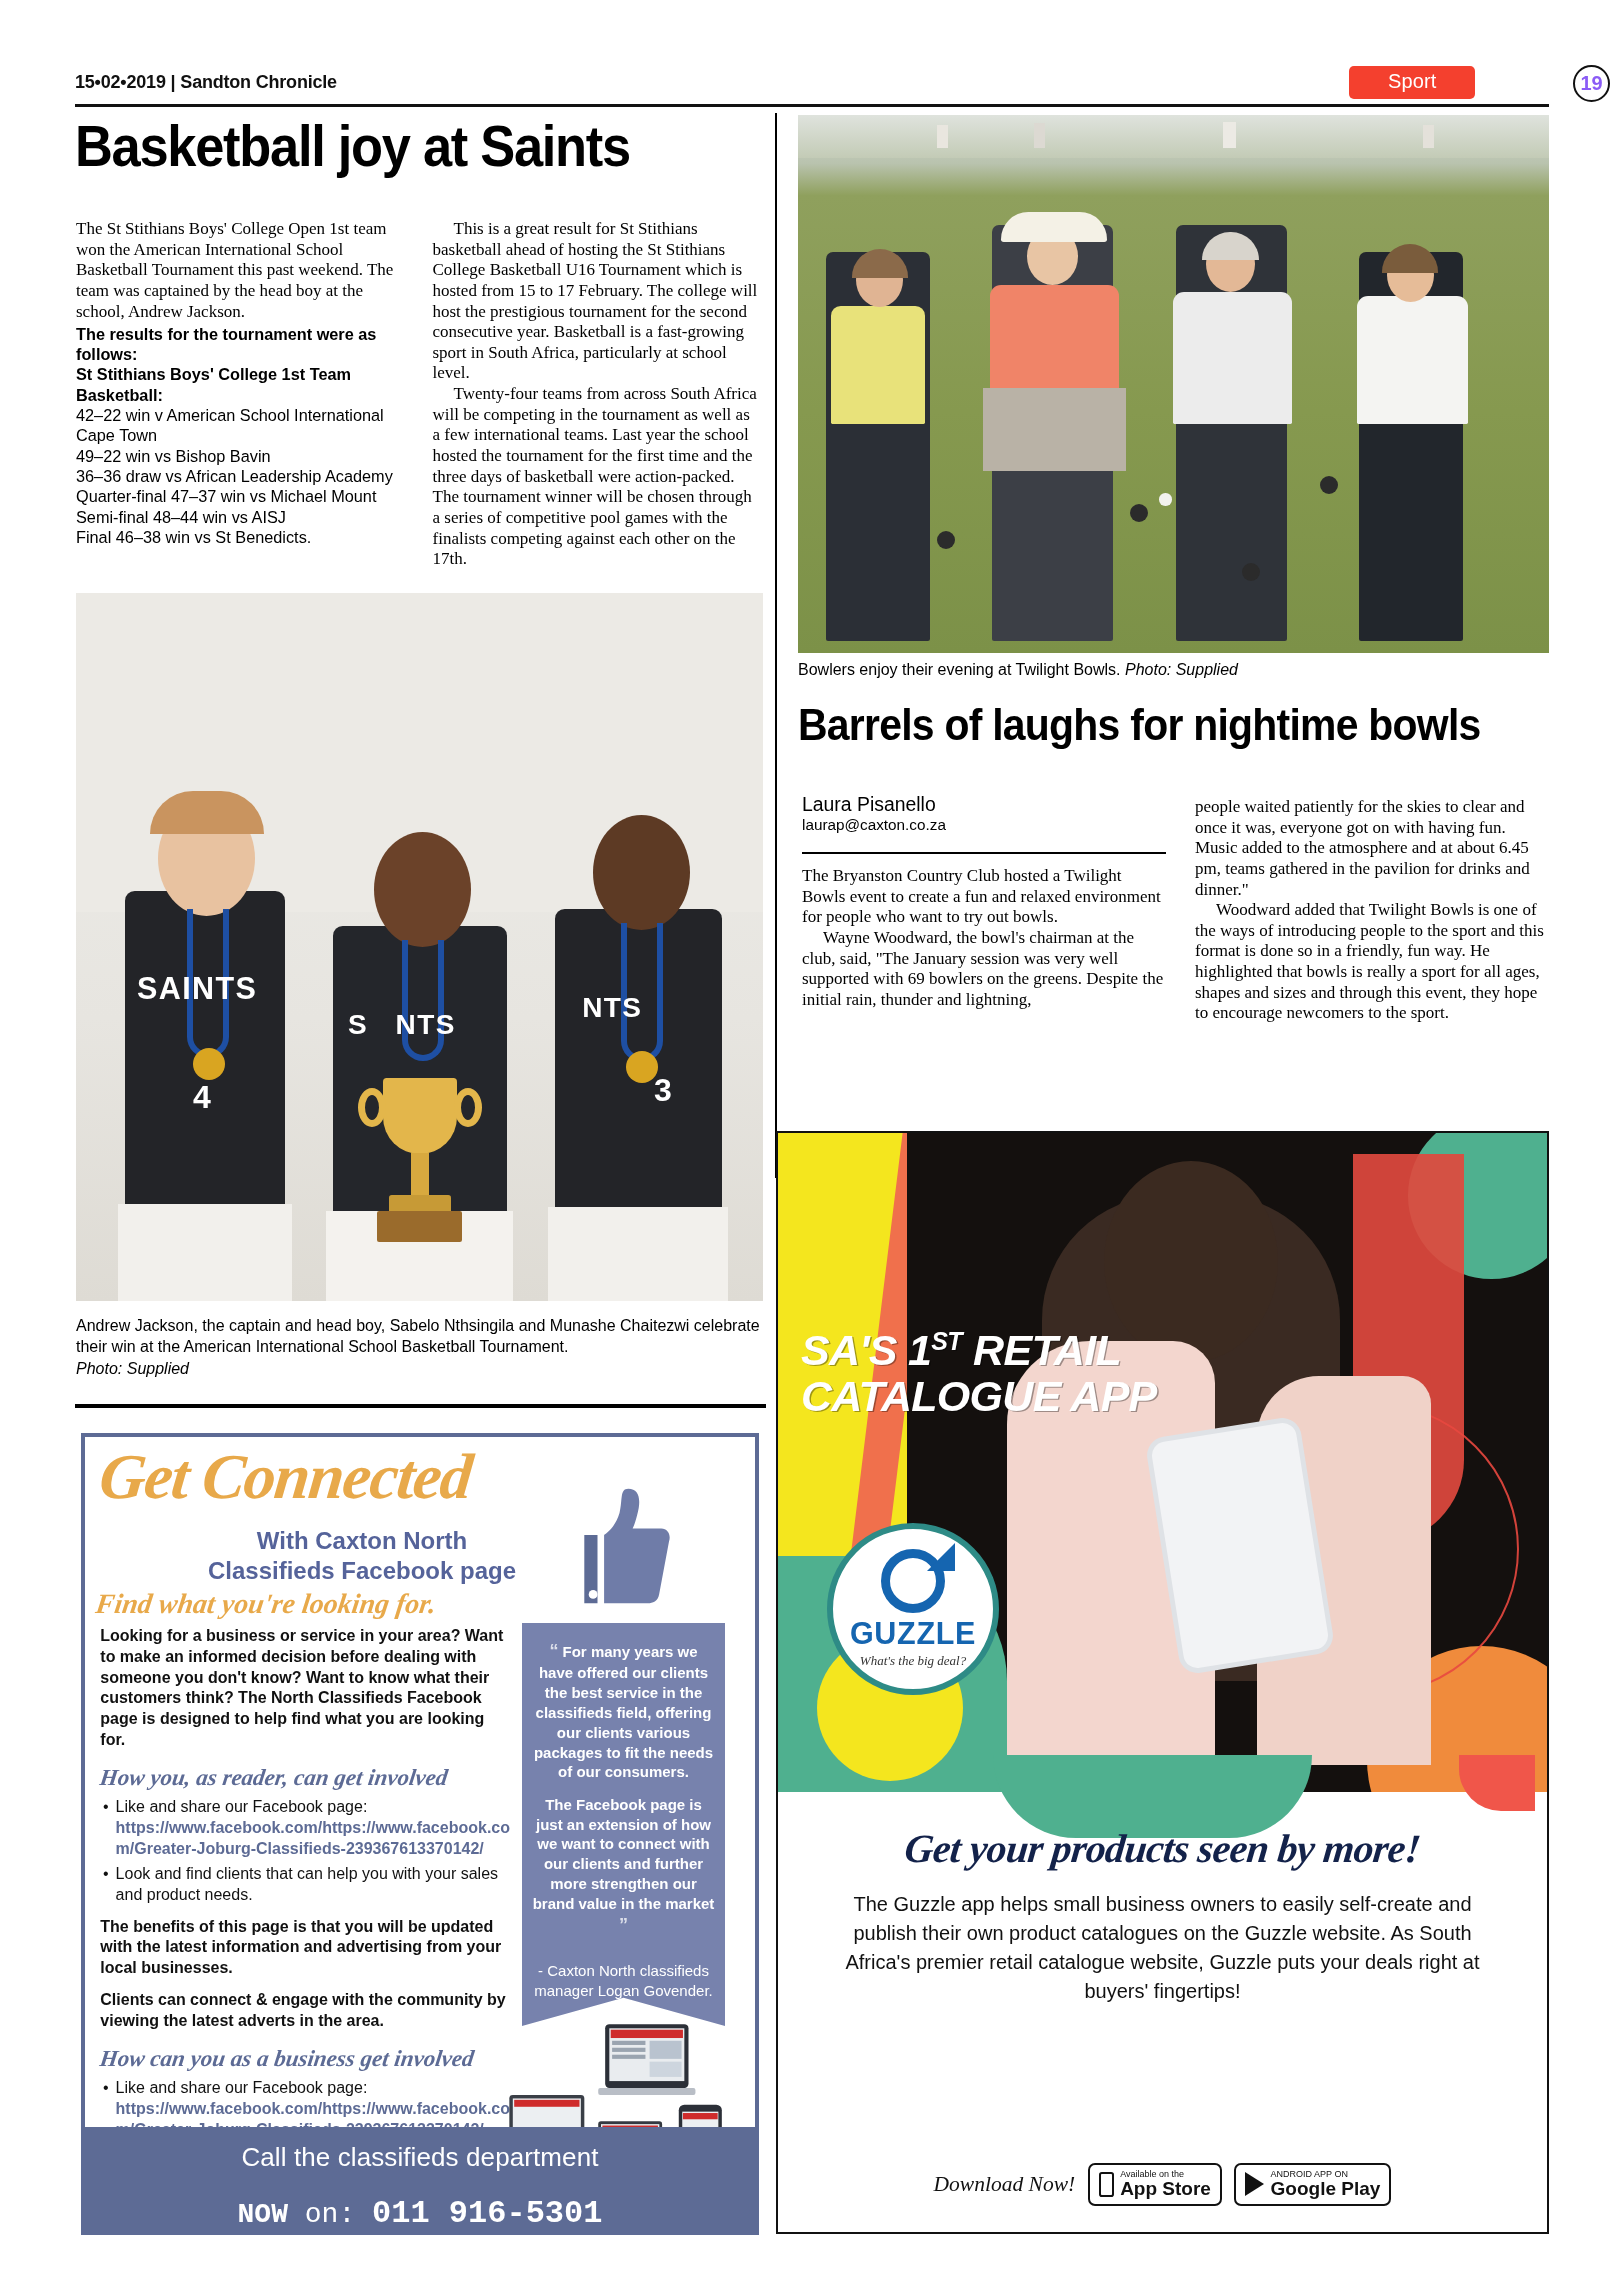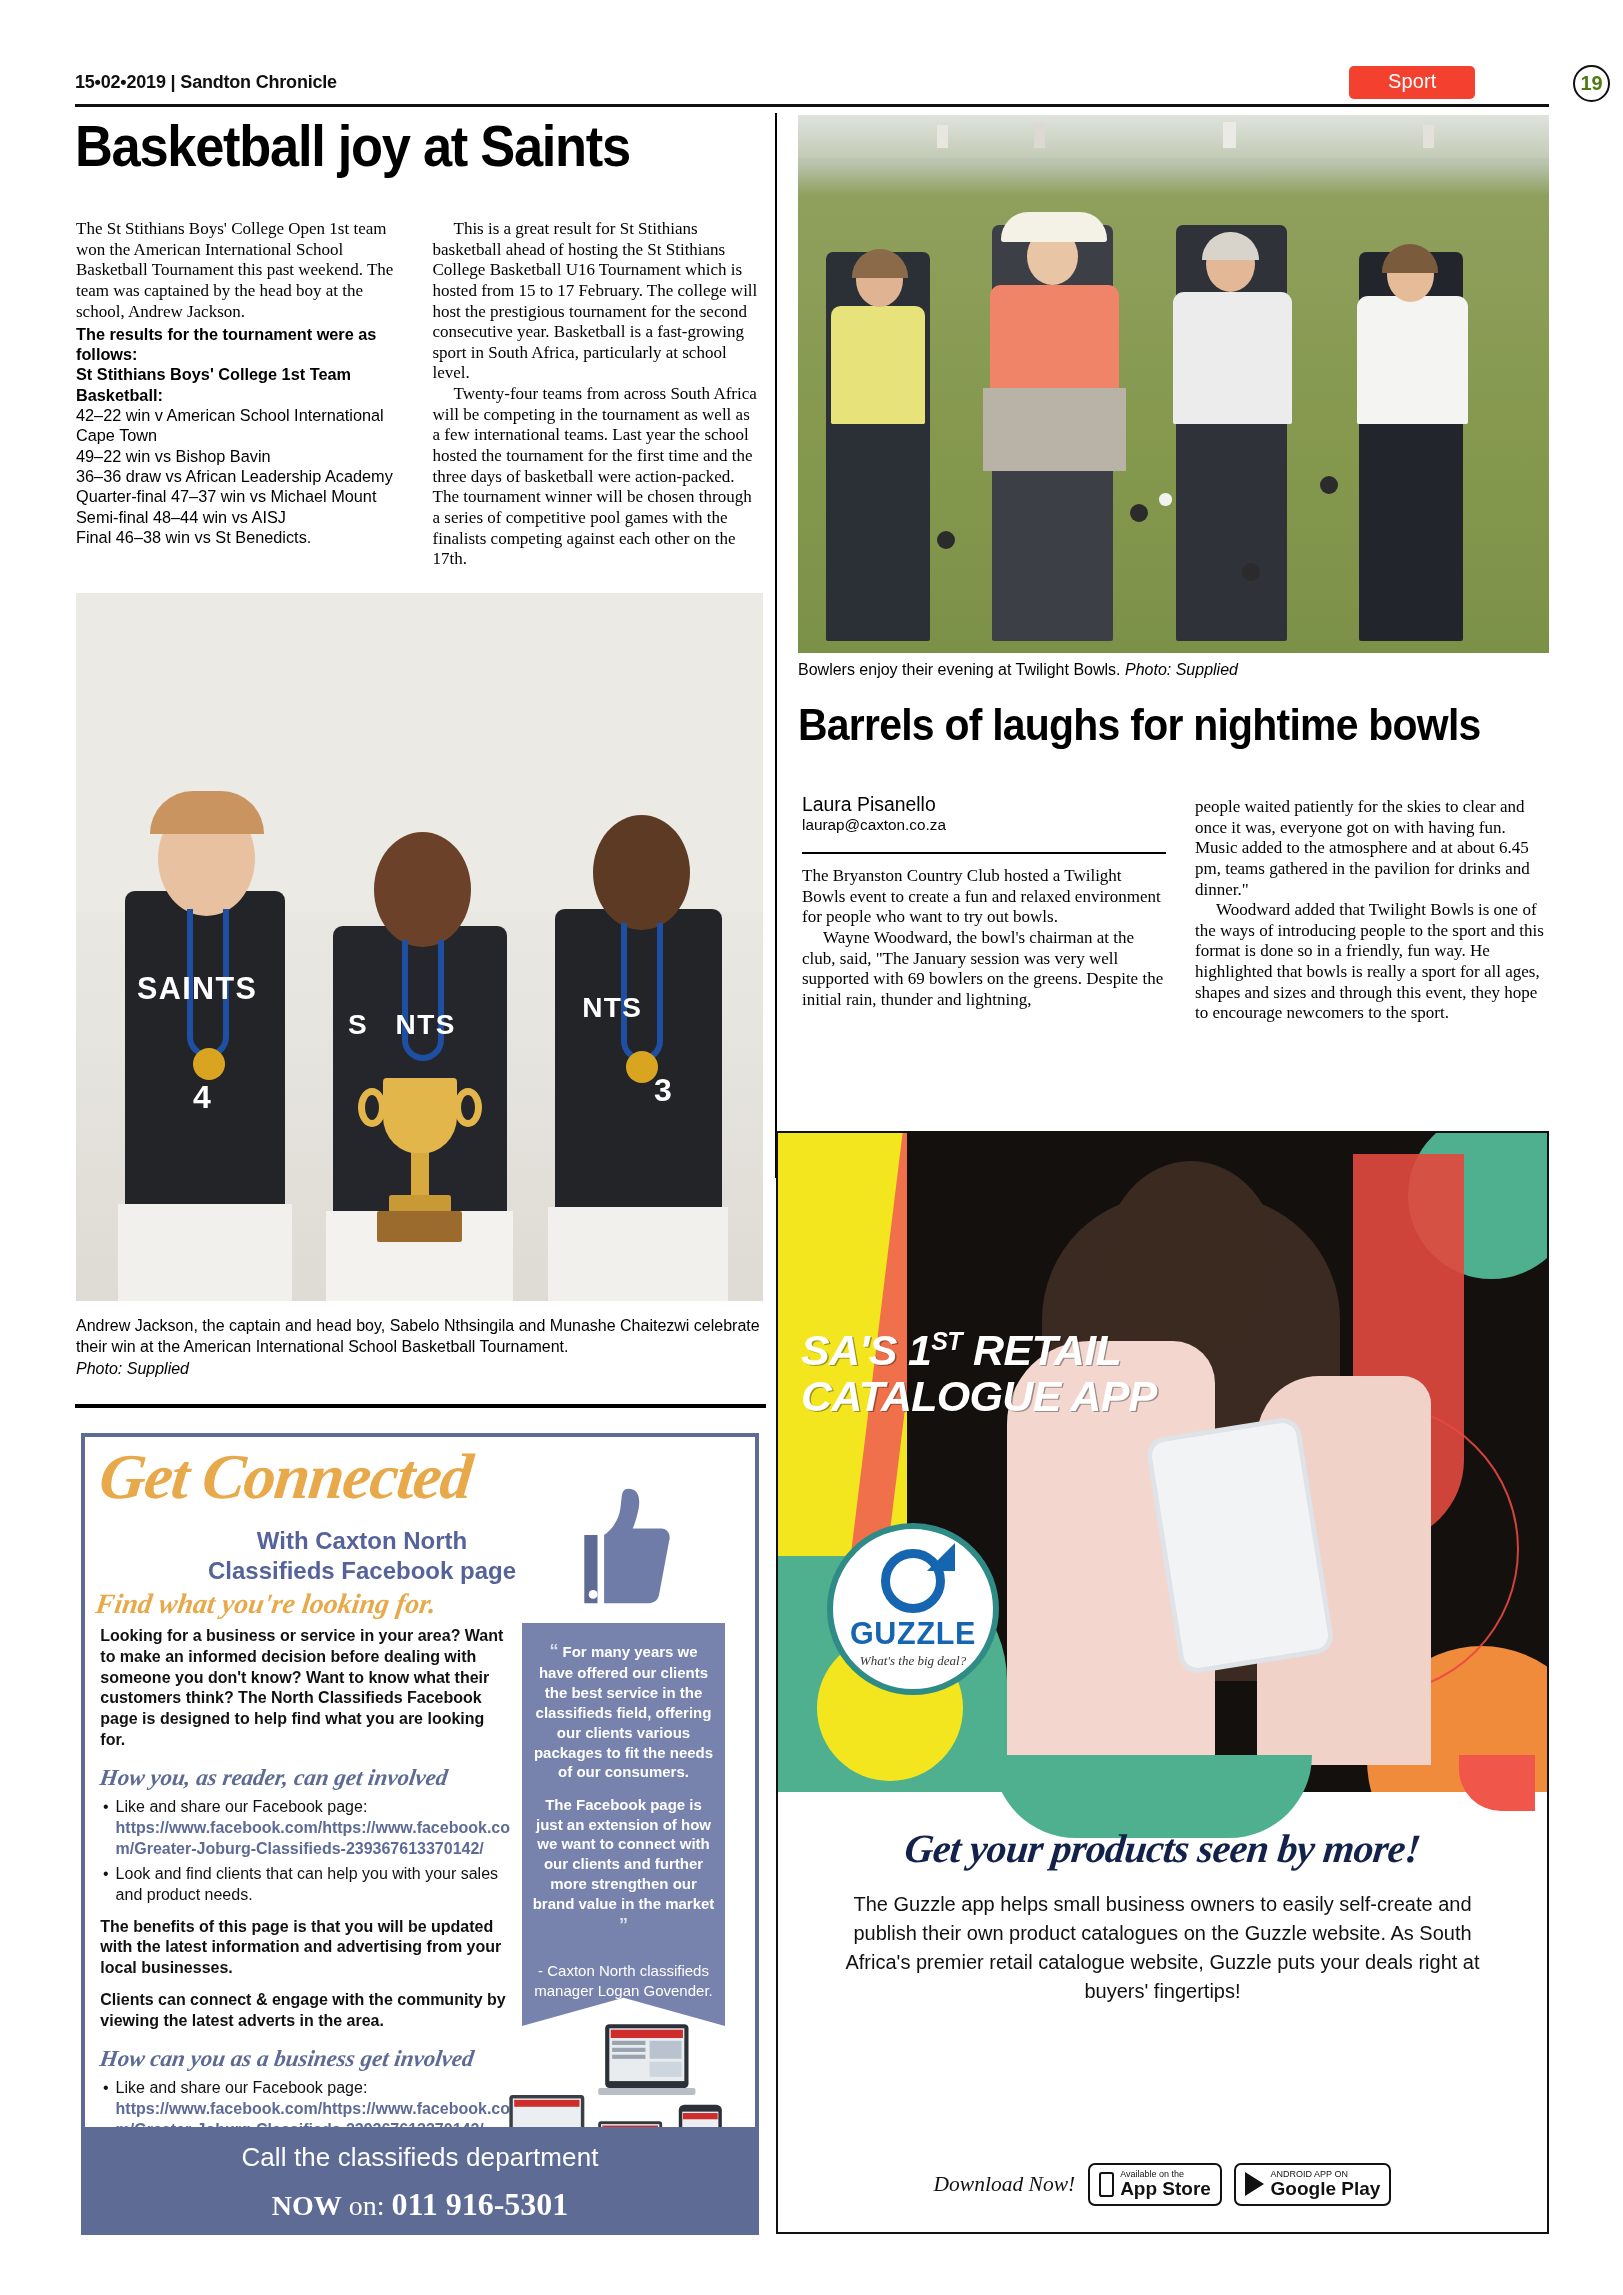--- a/index.html
+++ b/index.html
@@ -23,21 +23,21 @@
   }
   .sport-badge {
     position: absolute; left: 1274px; top: 0px;
     background: #F4402E; color: #fff; border-radius: 4.9px;
     font-size: 20px; padding: 3.5px 39px 6.2px 39px; letter-spacing: 0.1px;
     font-weight: 400; text-align: center;
   }
   .page-num {
     position: absolute; left: 1498px; top: -0.7px;
     width: 37px; height: 37px; border: 2.1px solid #111; border-radius: 50%;
-    font-size: 20px; font-weight: 600; color: #4d7c0f;
+    font-size: 20px; font-weight: 600; color: #8b5cf6;
     display: flex; align-items: center; justify-content: center;
   }
   .masthead-rule {
     position: absolute; left: 75px; top: 104px; width: 1474px; height: 2.8px; background: #111;
   }
 
   
   .bb-headline {
     position: absolute; left: 75px; top: 118px; width: 694px;
     font-family: "Liberation Sans Narrow", "Liberation Sans", sans-serif;
@@ -164,21 +164,21 @@
       border:2.8px solid #fff; border-radius:50%; border-right-color:transparent; }
   .cx-name { font-family: "Liberation Sans", sans-serif; font-size: 30.5px; color: #1a1a1a; letter-spacing: 0px; }
   .cx-classifieds { font-family: "Liberation Serif", serif; font-weight: 700; font-size: 39px;
       color: #D8262C; letter-spacing: 0px; margin-top: -2.8px; }
 
   .gc-footer {
     position: absolute; left: 0; bottom: 0; width: 100%; height: 104px;
     background: #5D6B95; color: #fff; text-align: center; padding-top: 15.3px;
   }
   .gc-footer .l1 { font-family: "Liberation Sans", sans-serif; font-size: 26px; font-weight: 400; letter-spacing: 0.1px; }
-  .gc-footer .l2 { font-family: Liberation Serif, serif; font-size: 28px; margin-top: 13px; }
+  .gc-footer .l2 { font-family: Liberation Mono, monospace; font-size: 28px; margin-top: 22px; }
   .gc-footer .l2 b { font-weight: 700; }
   .gc-footer .l2 .num { font-weight: 700; font-size: 32px; }
 
   .devices { position: absolute; right: 4.2px; bottom: 40px; width: 250px; height: 174px; }
 
   
   .gz-ad {
     position: absolute; left: 776px; top: 1131px; width: 773px; height: 1103px;
     border: 2.8px solid #111; background: #fff; overflow: hidden;
   }

